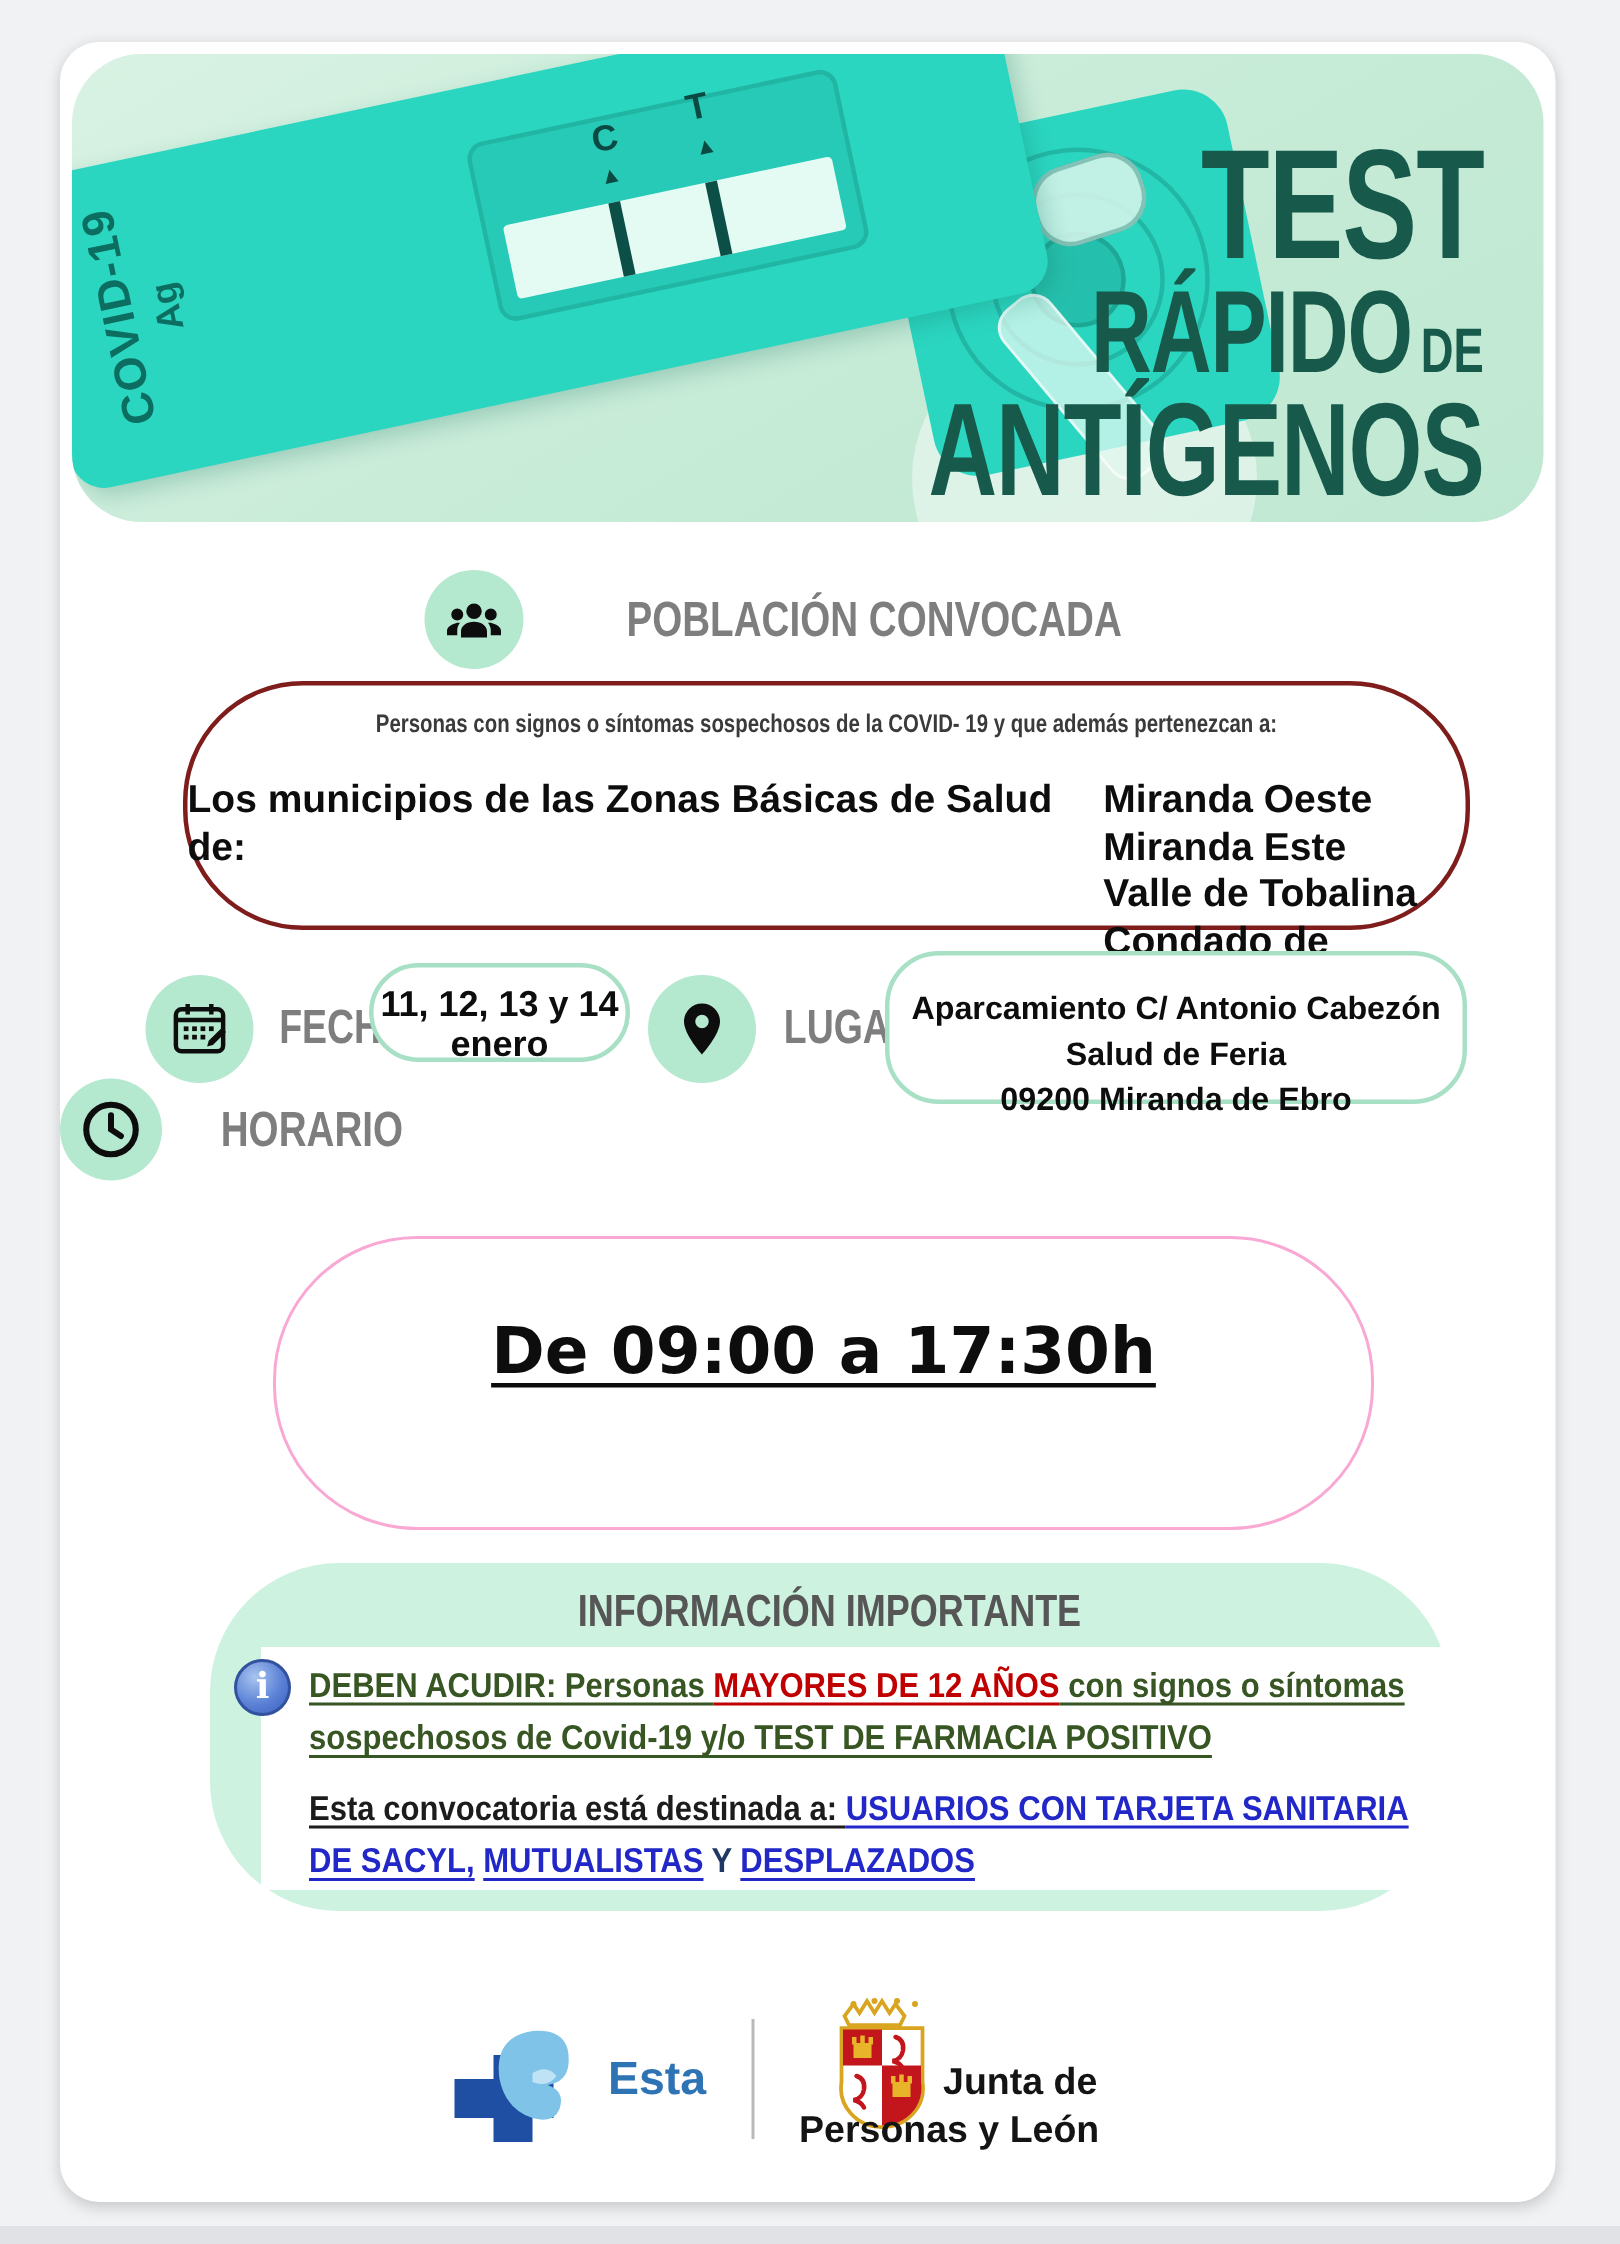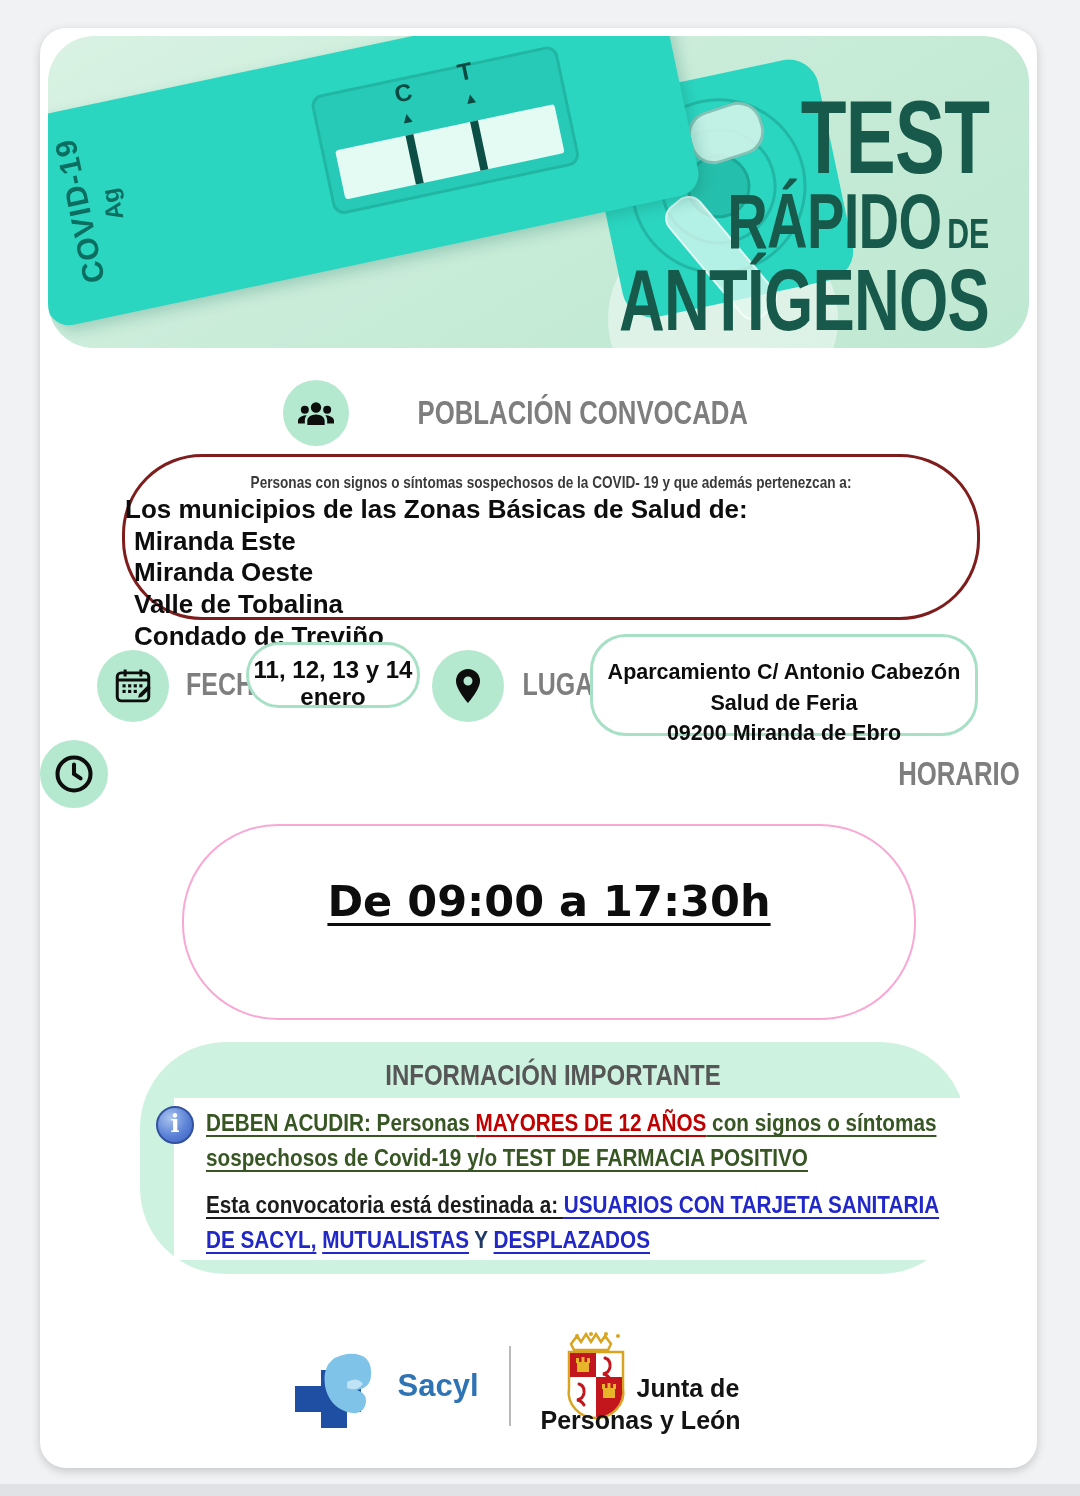--- a/index.html
+++ b/index.html
@@ -48,34 +48,34 @@
   .cond-c{display:block;transform:scaleX(.8);transform-origin:center;white-space:nowrap;text-align:center;}
   .mint-border{border:3px solid #a7e0c5;background:#fff;}
 
   .pob-row{position:absolute;left:0;top:352px;width:100%;display:flex;align-items:center;justify-content:center;gap:22px;}
   .pob-row .icon-circle{width:66px;height:66px;}
   .pob-row .sec-label{font-size:33px;}
 
   .muni-box{position:absolute;left:82px;top:426px;width:852px;height:160px;border-radius:80px;
             border:3px solid #7f1d1d;background:#fff;}
   .muni-intro{margin-top:16px;font-size:17px;font-weight:600;color:#3a3a3a;}
-  .muni-body{display:flex;justify-content:center;margin-top:1px;font-weight:800;color:#0d0d0d;font-size:26px;line-height:1.22;flex-direction:column;}
+  .muni-body{display:flex;justify-content:center;margin-top:24px;font-weight:800;color:#0d0d0d;font-size:26px;line-height:1.22;}
   .muni-body .zones{margin-left:9px;text-align:left;}
 
   .fl-row{position:absolute;left:0;top:612px;width:100%;height:100px;}
   .cal-circle{position:absolute;left:57px;top:10px;width:72px;height:72px;}
   .fecha-label{position:absolute;left:134px;top:26px;font-size:32px;}
   .date-pill{position:absolute;left:206px;top:2px;width:174px;height:66px;border-radius:44px;text-align:center;
              font-weight:800;color:#0d0d0d;font-size:24px;line-height:1.12;padding-top:12px;box-sizing:border-box;}
   .pin-circle{position:absolute;left:392px;top:10px;width:72px;height:72px;}
   .lugar-label{position:absolute;left:470px;top:26px;font-size:32px;}
   .addr-box{position:absolute;left:550px;top:-6px;width:388px;height:102px;border-radius:36px;text-align:center;
             font-weight:800;color:#0d0d0d;font-size:21.5px;line-height:1.42;padding-top:20px;box-sizing:border-box;}
 
-  .hor-row{position:absolute;left:0;top:712px;width:100%;display:flex;align-items:center;justify-content:space-between;gap:22px;}
+  .hor-row{position:absolute;left:0;top:691px;width:100%;display:flex;align-items:center;justify-content:flex-start;gap:22px;}
   .hor-row .icon-circle{width:68px;height:68px;}
   .hor-row .sec-label{font-size:33px;}
 
   .time-box{position:absolute;left:142px;top:796px;width:730px;height:192px;border-radius:96px;
             border:2px solid #f9a8d4;background:#fff;}
   .time-text{margin-top:50px;text-align:center;font-family:"DejaVu Sans",sans-serif;font-weight:700;
              font-size:43px;color:#0d0d0d;text-decoration:underline;text-decoration-thickness:3px;text-underline-offset:7px;}
 
   
   .info-box{position:absolute;left:100px;top:1014px;width:826px;height:232px;border-radius:86px;background:#cdf2df;}
@@ -155,22 +155,22 @@
         </svg>
       </div>
       <span class="sec-label cond">POBLACIÓN CONVOCADA</span>
     </div>
 
     <div class="muni-box">
       <div class="muni-intro cond-c">Personas con signos o síntomas sospechosos de la COVID- 19 y que además pertenezcan a:</div>
       <div class="muni-body">
         <span>Los municipios de las Zonas Básicas de Salud de:</span>
         <div class="zones">
+          <div>Miranda Oeste</div>
           <div>Miranda Este</div>
-          <div>Miranda Oeste</div>
           <div>Valle de Tobalina</div>
           <div>Condado de Treviño</div>
         </div>
       </div>
     </div>
 
     <div class="fl-row">
       <div class="icon-circle cal-circle">
         <svg width="42" height="42" viewBox="0 0 24 24" fill="none" stroke="#0d0d0d" stroke-width="1.7">
           <rect x="3" y="4.5" width="18" height="16" rx="2.2"></rect>
@@ -230,21 +230,21 @@
     </div>
 
     <div class="footer">
       <div class="sacyl">
         <svg width="92" height="88" viewBox="0 0 92 88">
           <rect x="30" y="28" width="26" height="58" fill="#1e4fa3"></rect>
           <rect x="4" y="44" width="66" height="26" fill="#1e4fa3"></rect>
           <path d="M34 44 Q30 16 56 12 Q82 10 80 34 Q79 46 66 48 Q78 52 74 64 Q70 74 56 70 Q38 64 34 44 Z" fill="#7fc4e8"></path>
           <path d="M56 40 Q66 34 72 42 Q66 50 56 46 Z" fill="#ffffff" opacity="0.5"></path>
         </svg>
-        <span class="sacyl-name">Sacyl</span>
+        <span class="sacyl-name">Esta</span>
       </div>
       <div class="divider"></div>
       <div class="junta">
         <svg class="shield" width="66" height="96" viewBox="0 0 66 96">
           <path d="M8 14 l6-8 4 6 5-8 5 8 5-8 5 8 4-6 6 8 -3 6 H11 Z" fill="#fff" stroke="#d9a520" stroke-width="2.5"></path>
           <circle cx="14" cy="6" r="2" fill="#d9a520"></circle>
             <circle cx="28" cy="4" r="2" fill="#d9a520"></circle>
             <circle cx="43" cy="4" r="2" fill="#d9a520"></circle>
             <circle cx="55" cy="6" r="2" fill="#d9a520"></circle>
           <path d="M6 22 h54 v36 a27 26 0 01-27 30 a27 26 0 01-27-30 Z" fill="#ffffff" stroke="#d9a520" stroke-width="2.5"></path>

